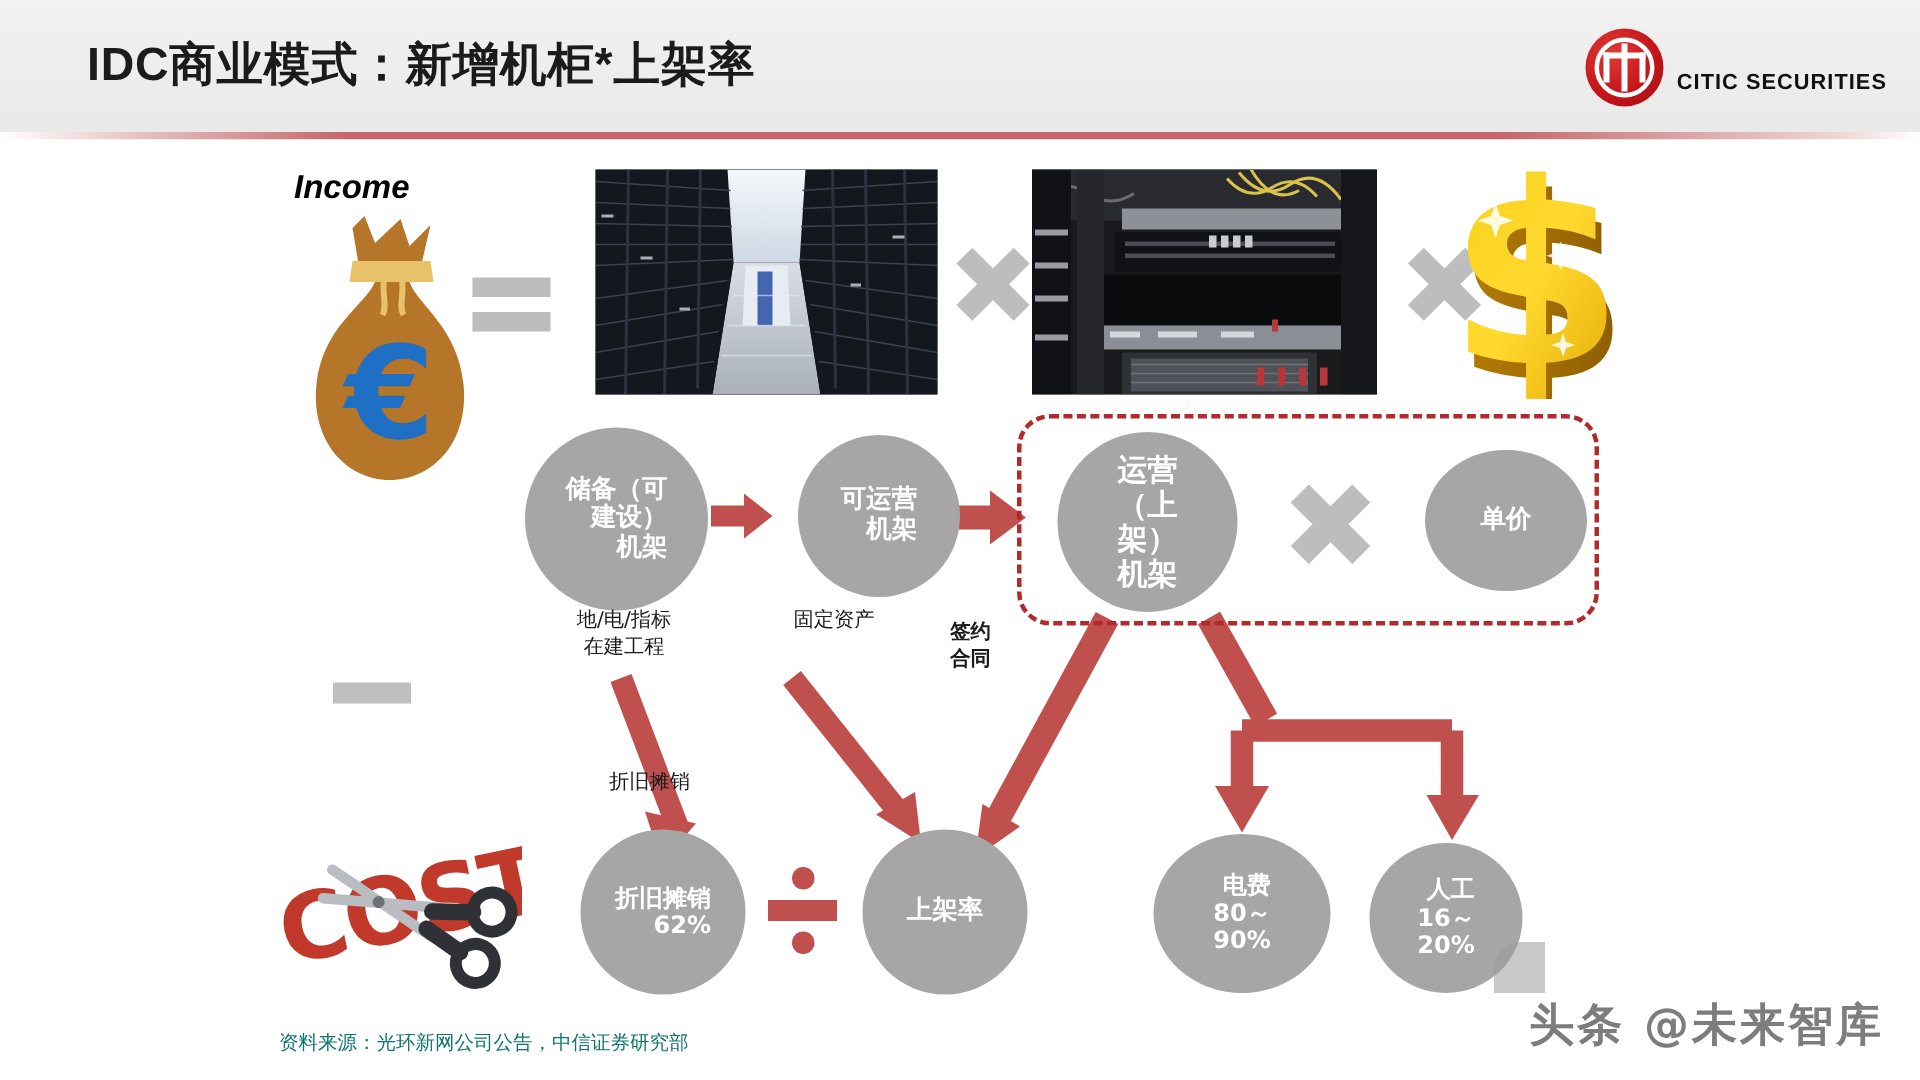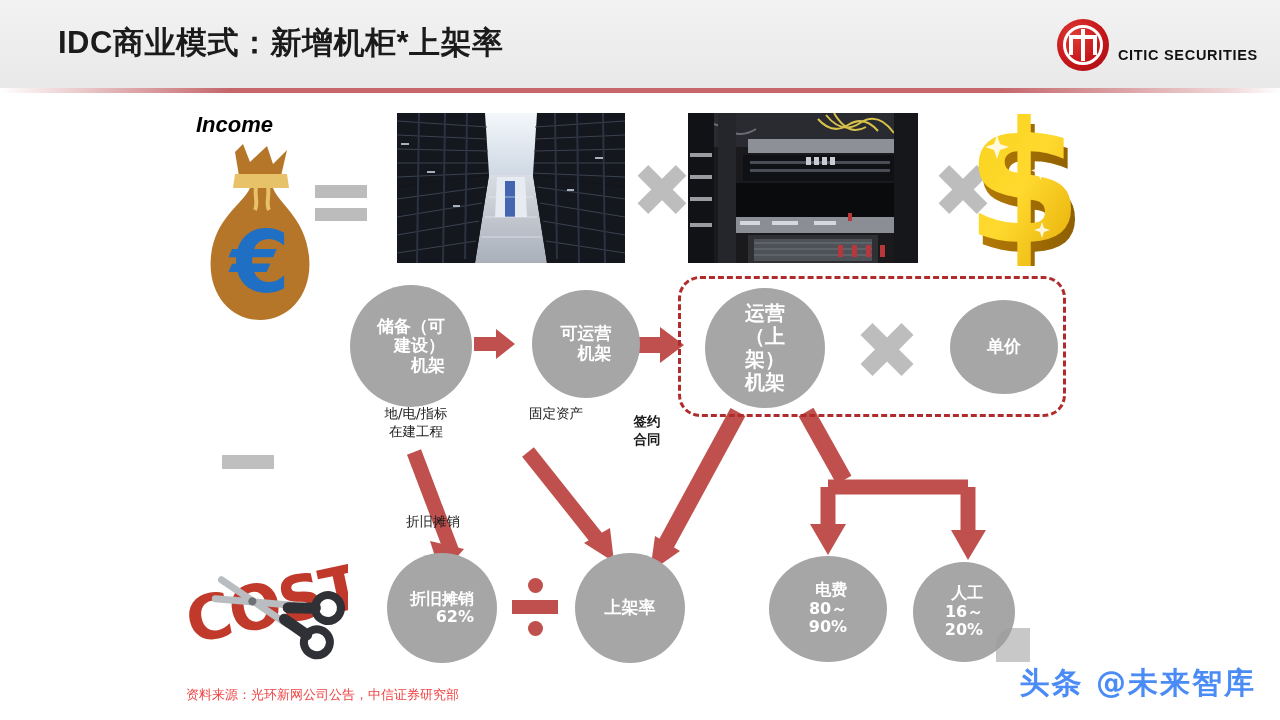--- a/index.html
+++ b/index.html
@@ -129,26 +129,26 @@
   .division .d-bar{position:absolute;left:0;top:22px;width:46px;height:14px;background:#c0504d;}
   .division .d-dot{position:absolute;left:16px;width:15px;height:15px;border-radius:50%;background:#c0504d;}
   .division .d-dot.top{top:0;}
   .division .d-dot.bot{top:43px;}
   
   .costs{position:absolute;left:176px;top:556px;width:172px;height:118px;}
   
   .arrows{position:absolute;left:0;top:0;width:1280px;height:720px;pointer-events:none;}
   
   .source{
-    position:absolute;left:186px;top:686px;font-size:13px;color:#ef4444;
+    position:absolute;left:186px;top:686px;font-size:13px;color:#0f766e;
     font-family:"DejaVu Sans","Liberation Sans",sans-serif;
   }
   .watermark{
     position:absolute;right:24px;bottom:16px;
-    font-size:30px;font-weight:bold;color:#3b82f6;letter-spacing:2px;
+    font-size:30px;font-weight:bold;color:#737373;letter-spacing:2px;
     font-family:"DejaVu Sans","Liberation Sans",sans-serif;
     opacity:.92;
   }
   .wm-corner{
     position:absolute;right:250px;bottom:58px;width:34px;height:34px;
     background:#9a9a9a;border-radius:50% 0 0 0;opacity:.55;
   }
 </style>
 </head>
 <body>

